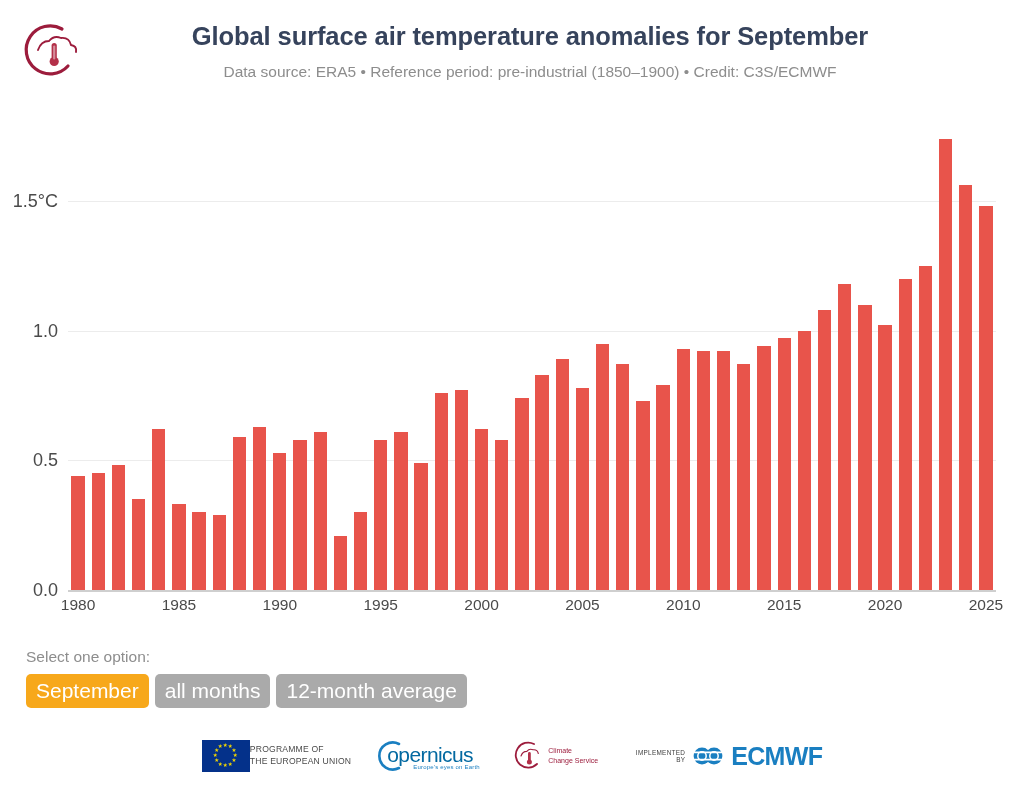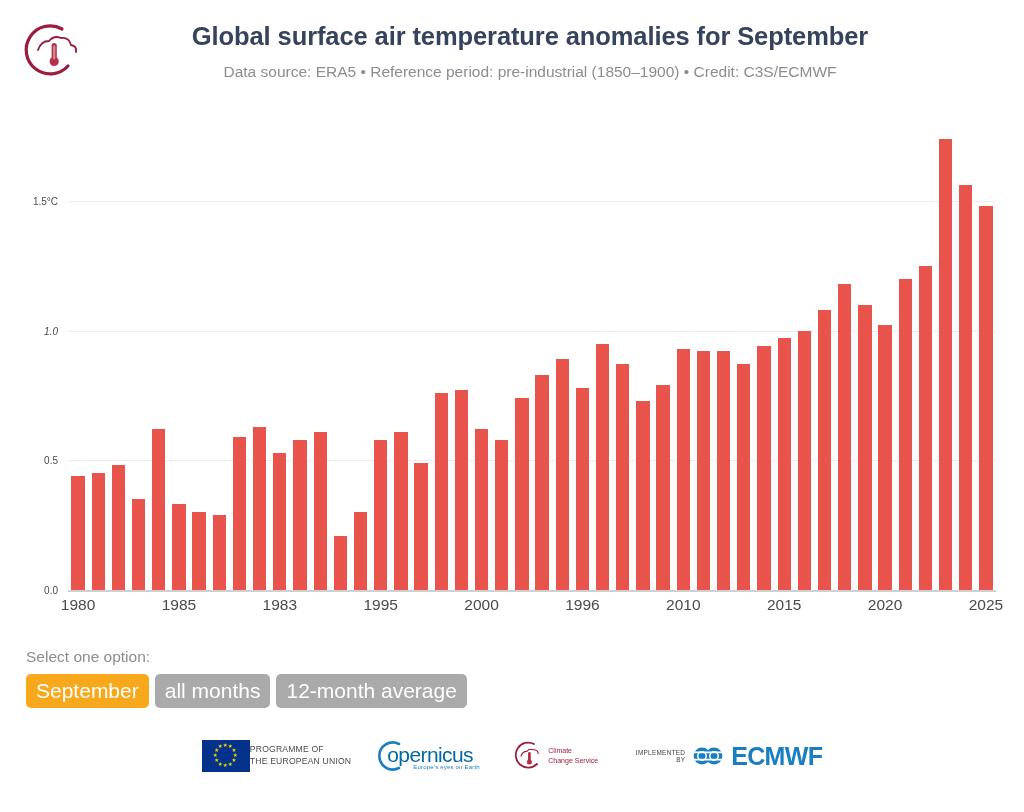--- a/index.html
+++ b/index.html
@@ -41,21 +41,21 @@
   }
   #plot-inner {
     position: absolute; left: 68px; top: 0px; width: 928px; height: 480px;
   }
   .gridline {
     position: absolute; left: 0; width: 928px; height: 1px;
     background: #ececec;
   }
   .ytick-label {
     position: absolute; right: 1028px; 
-    font-size: 10px; color: #4a4a4a; white-space: nowrap;
+    font-size: 18px; color: #4a4a4a; white-space: nowrap;
   }
   #ylabels { position: absolute; left: 0; top: 0; width: 68px; height: 480px; }
   #ylabels .ytick-label {
     position: absolute; right: 10px; text-align: right;
     transform: translateY(-50%);
   }
   #axis-line {
     position: absolute; left: 68px; width: 928px; height: 1.5px;
     background: #cfcfcf; top: 480px;
   }
@@ -143,21 +143,21 @@
     <div id="title-block">
       <div id="chart-title">Global surface air temperature anomalies for September</div>
       <div id="chart-subtitle">Data source: ERA5 • Reference period: pre-industrial (1850–1900) • Credit: C3S/ECMWF</div>
     </div>
   </div>
 
   <div id="plot-area">
     <div id="ylabels">
         <div class="ytick-label" style="top: 480px;">0.0</div>
         <div class="ytick-label" style="top: 350.27px;">0.5</div>
-        <div class="ytick-label" style="top: 220.541px; font-style: italic;">1.0</div>
+        <div class="ytick-label" style="top: 220.541px;">1.0</div>
         <div class="ytick-label" style="top: 90.8108px;">1.5°C</div>
       </div>
     <div id="plot-inner">
       <div id="gridlines">
           <div class="gridline" style="top: 350.27px;"></div>
           <div class="gridline" style="top: 220.541px;"></div>
           <div class="gridline" style="top: 90.8108px;"></div>
         </div>
       <div id="bars">
           <div class="bar" title="1980: 0.44°C" style="left: 3.42957px; width: 13.3148px; height: 114.162px; background: rgb(232, 84, 75);"></div>
@@ -205,24 +205,24 @@
           <div class="bar" title="2022: 1.25°C" style="left: 850.734px; width: 13.3148px; height: 324.324px; background: rgb(232, 84, 75);"></div>
           <div class="bar" title="2023: 1.74°C" style="left: 870.908px; width: 13.3148px; height: 451.459px; background: rgb(232, 84, 75);"></div>
           <div class="bar" title="2024: 1.56°C" style="left: 891.082px; width: 13.3148px; height: 404.757px; background: rgb(232, 84, 75);"></div>
           <div class="bar" title="2025: 1.48°C" style="left: 911.256px; width: 13.3148px; height: 384px; background: rgb(232, 84, 75);"></div>
         </div>
     </div>
     <div id="axis-line"></div>
     <div id="xlabels">
         <div class="xtick-label" style="left: 10.087px;">1980</div>
         <div class="xtick-label" style="left: 110.957px;">1985</div>
-        <div class="xtick-label" style="left: 211.826px;">1983</div>
+        <div class="xtick-label" style="left: 211.826px;">1990</div>
         <div class="xtick-label" style="left: 312.696px;">1995</div>
         <div class="xtick-label" style="left: 413.565px;">2000</div>
-        <div class="xtick-label" style="left: 514.435px;">1996</div>
+        <div class="xtick-label" style="left: 514.435px;">2005</div>
         <div class="xtick-label" style="left: 615.304px;">2010</div>
         <div class="xtick-label" style="left: 716.174px;">2015</div>
         <div class="xtick-label" style="left: 817.043px;">2020</div>
         <div class="xtick-label" style="left: 917.913px;">2025</div>
       </div>
   </div>
 
   <div id="selector">
     <div id="selector-prompt">Select one option:</div>
     <div id="option-row">

